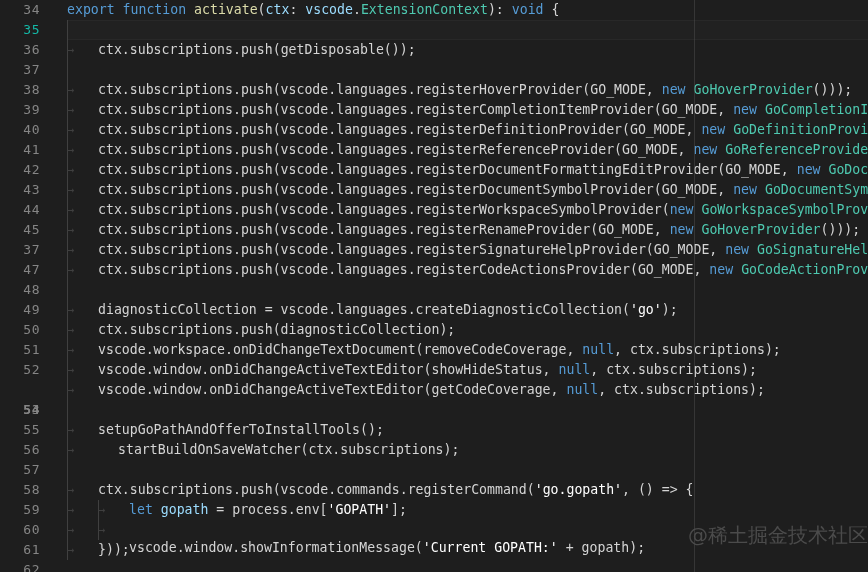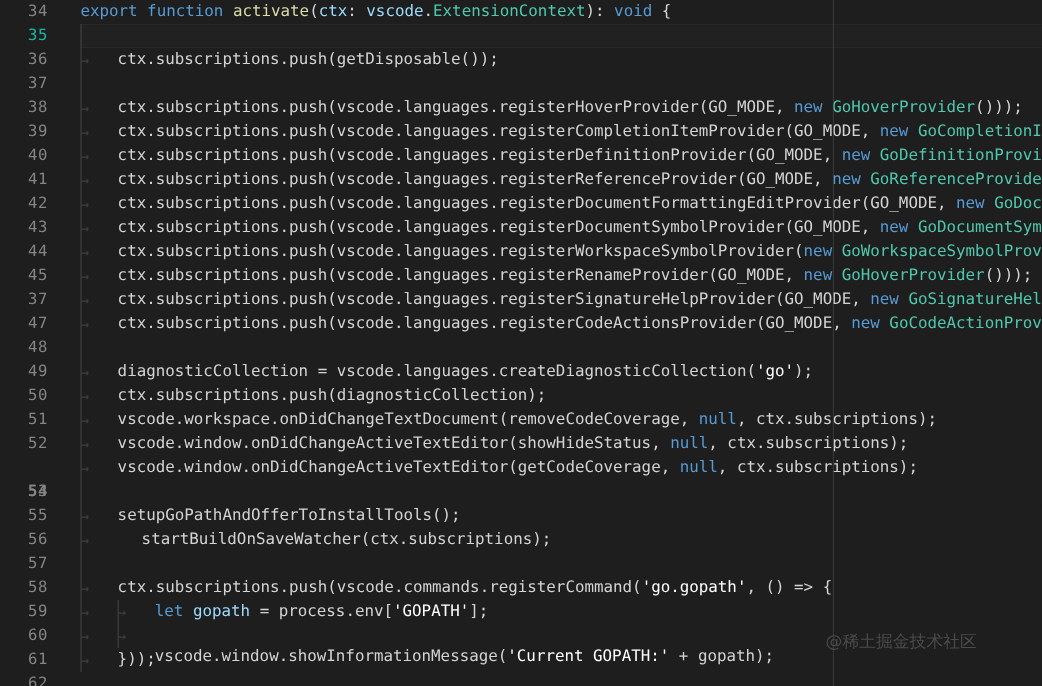--- a/index.html
+++ b/index.html
@@ -120,21 +120,21 @@
   .var  { color: #9cdcfe; }   
   .typ  { color: #4ec9b0; }   
   .str  { color: #ffffff; }   
   .pln  { color: #d4d4d4; }
 
   
   #watermark {
     position: absolute;
     left: 688px;
     top: 524px;
-    font-size: 14px;
+    font-size: 20px;
     line-height: 22px;
     color: #4b4b4b;
     font-family: "DejaVu Sans", "Liberation Sans", sans-serif;
     white-space: nowrap;
     z-index: 6;
     pointer-events: none;
   }
 </style>
 </head>
 <body>

